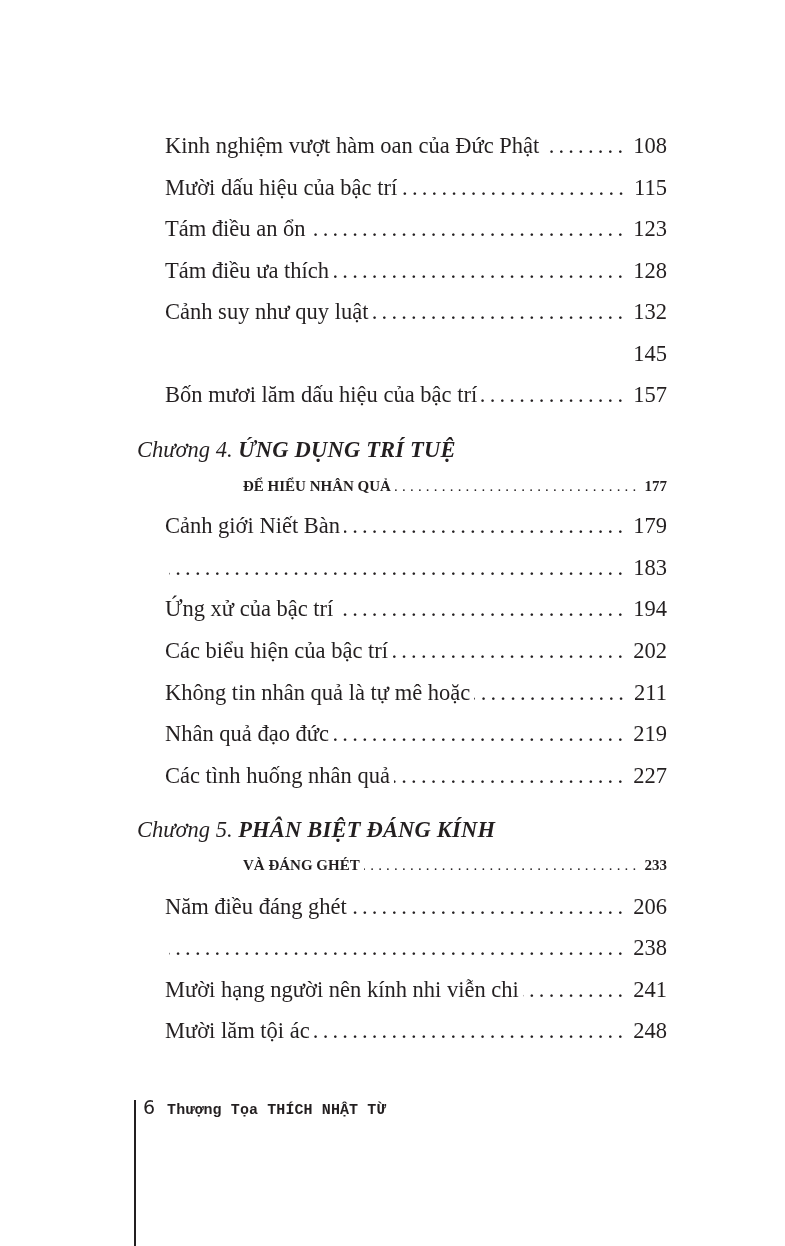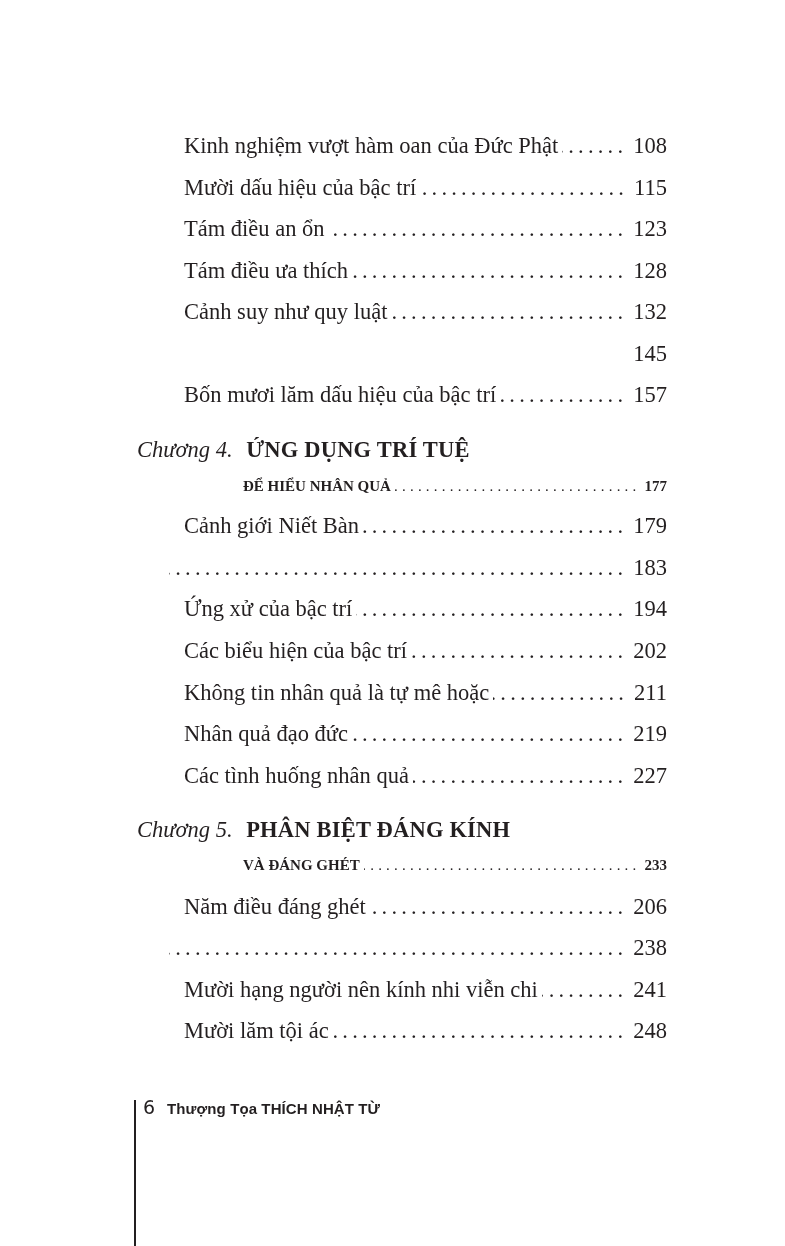--- a/index.html
+++ b/index.html
@@ -7,32 +7,32 @@
       width: 785px; height: 1246px; position: relative; overflow: hidden;
       font-family: "Liberation Serif", "DejaVu Serif", serif;
       color: #231f20;
     }
     .toc { position: absolute; left: 0; top: 0; width: 785px; }
     .row {
       position: absolute; left: 165px; width: 502px;
       font-size: 22.5px; line-height: 30px; height: 30px;
       display: flex; align-items: baseline; white-space: nowrap;
     }
-    .row .title { flex: 0 0 auto; margin-left: 19px; }
+    .row .title { flex: 0 0 auto; }
     .row .leader {
       flex: 1 1 auto; overflow: hidden; margin: 0 6px 0 4px;
       letter-spacing: 4.2px; text-align: right; direction: rtl;
     }
     .row .page { flex: 0 0 auto; text-align: center; }
     .chap {
       position: absolute; left: 137px; font-size: 22.5px; line-height: 30px;
       white-space: nowrap;
     }
     .chap .label { font-style: italic; }
-    .chap .heading { font-weight: bold; margin-left: 8px; letter-spacing: 0.2px; }
+    .chap .heading { font-weight: bold; letter-spacing: 0.2px; font-style: italic; }
     .chap-row {
       position: absolute; left: 243px; width: 424px;
       font-size: 15px; line-height: 30px; height: 30px;
       display: flex; align-items: baseline; white-space: nowrap; font-weight: bold;
     }
     .chap-row .leader {
       flex: 1 1 auto; overflow: hidden; margin: 0 4px 0 4px;
       letter-spacing: 4.2px; text-align: right; direction: rtl; font-weight: normal;
     }
     .footer-rule {
@@ -40,21 +40,21 @@
       background: #231f20;
     }
     .footer {
       position: absolute; left: 143px; top: 1096px; height: 26px;
       display: flex; align-items: baseline; white-space: nowrap;
     }
     .footer .pageno {
       font-family: "DejaVu Sans", sans-serif; font-size: 19px; margin-right: 12px;
     }
     .footer .author {
-      font-family: Liberation Sans, sans-serif; font-weight: bold; font-size: 15px;
+      font-family: Liberation Mono, monospace; font-weight: bold; font-size: 15px;
       letter-spacing: 0.1px;
     }
   </style>
 </head>
 <body>
 
 <div class="toc">
 
   <div class="row" style="top:131px">
     <span class="title">Kinh nghiệm vượt hàm oan của Đức Phật</span>

